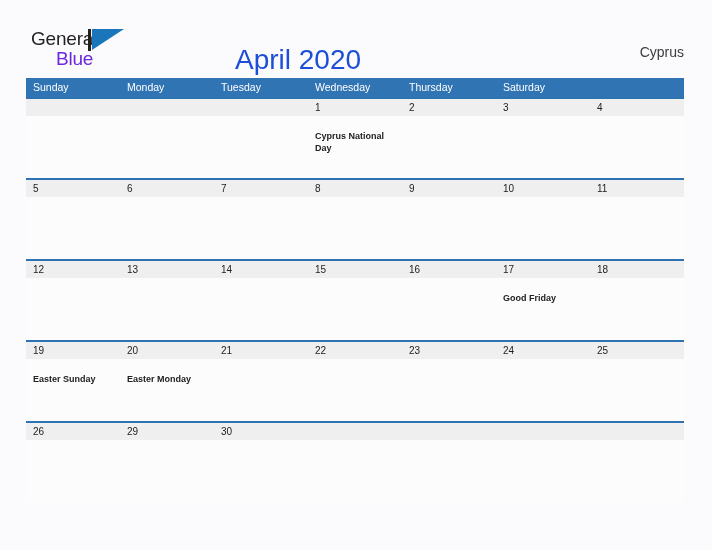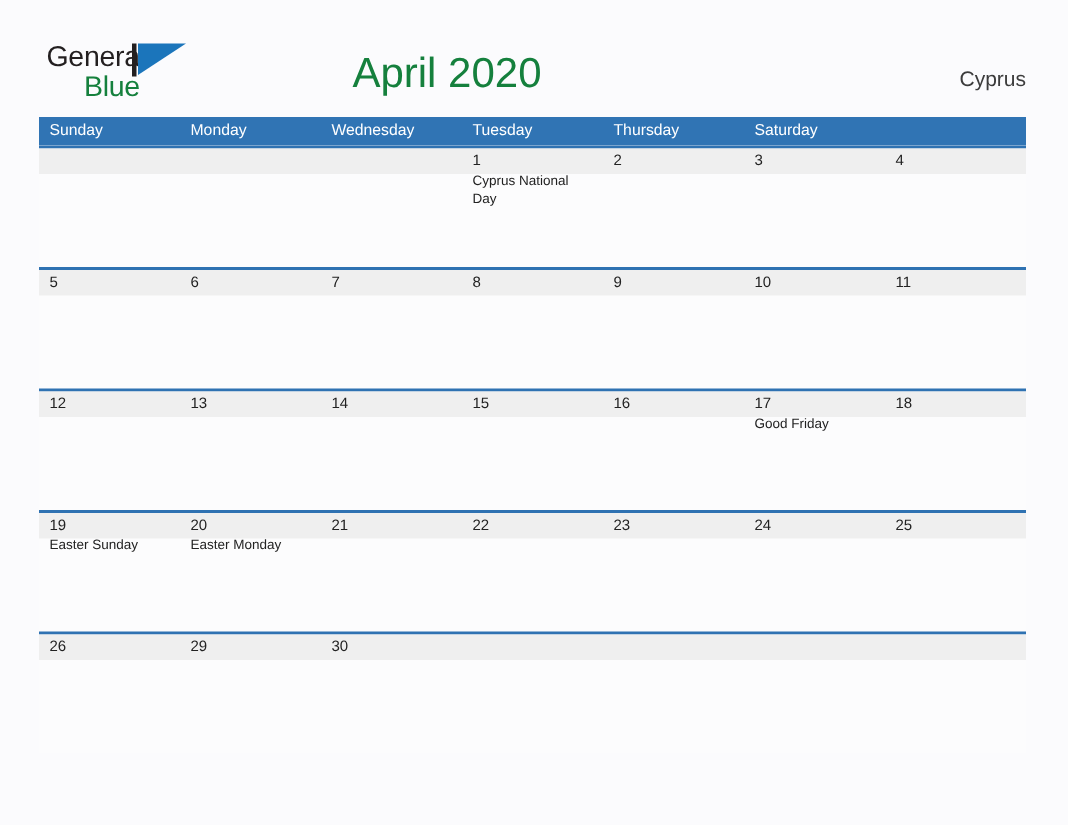--- a/index.html
+++ b/index.html
@@ -48,21 +48,21 @@
     color: #231f20;
     line-height: 22px;
     white-space: nowrap;
   }
   .logo-blue {
     position: absolute;
     left: 25px;
     top: 20px;
     font-size: 19px;
     letter-spacing: -0.2px;
-    color: #15803d;
+    color: #6d28d9;
     line-height: 22px;
     white-space: nowrap;
   }
   .logo-mark {
     position: absolute;
     left: 57px;
     top: 1px;
     width: 36px;
     height: 22px;
   }
@@ -80,25 +80,25 @@
     top: 0;
     width: 0;
     height: 0;
     border-left: 32px solid #1b75bb;
     border-bottom: 21px solid transparent;
   }
 
   .cal-title {
     position: absolute;
     left: 0;
-    top: 33px;
+    top: 44px;
     width: 596px;
     text-align: center;
     font-size: 28px;
-    color: #15803d;
+    color: #1d4ed8;
     font-weight: normal;
     line-height: 32px;
   }
 
   .country {
     position: absolute;
     right: 28px;
     top: 43px;
     font-size: 14px;
     color: #3c3c3c;
@@ -170,23 +170,24 @@
     color: #222222;
     line-height: 14px;
     height: 14px;
     display: block;
   }
   .event {
     display: block;
     font-size: 9px;
     color: #222222;
     line-height: 11.5px;
-    margin-top: 0;
+    margin-top: 16px;
     width: 82px;
     word-wrap: break-word;
+    font-weight: bold;
   }
 </style>
 </head>
 <body>
 
 <div class="page">
 
   <div class="topbar">
 
     <div class="logo">
@@ -202,22 +203,22 @@
 
     <div class="country">Cyprus</div>
 
   </div>
 
   <div class="calendar">
 
     <div class="dow-row">
       <div class="dow-cell">Sunday</div>
       <div class="dow-cell">Monday</div>
+      <div class="dow-cell">Tuesday</div>
       <div class="dow-cell">Wednesday</div>
-      <div class="dow-cell">Tuesday</div>
       <div class="dow-cell">Thursday</div>
       <div class="dow-cell">Saturday</div>
     </div>
 
     <div class="week">
       <div class="band"></div>
       <div class="cells">
         <div class="day empty"></div>
         <div class="day empty"></div>
         <div class="day empty"></div>

